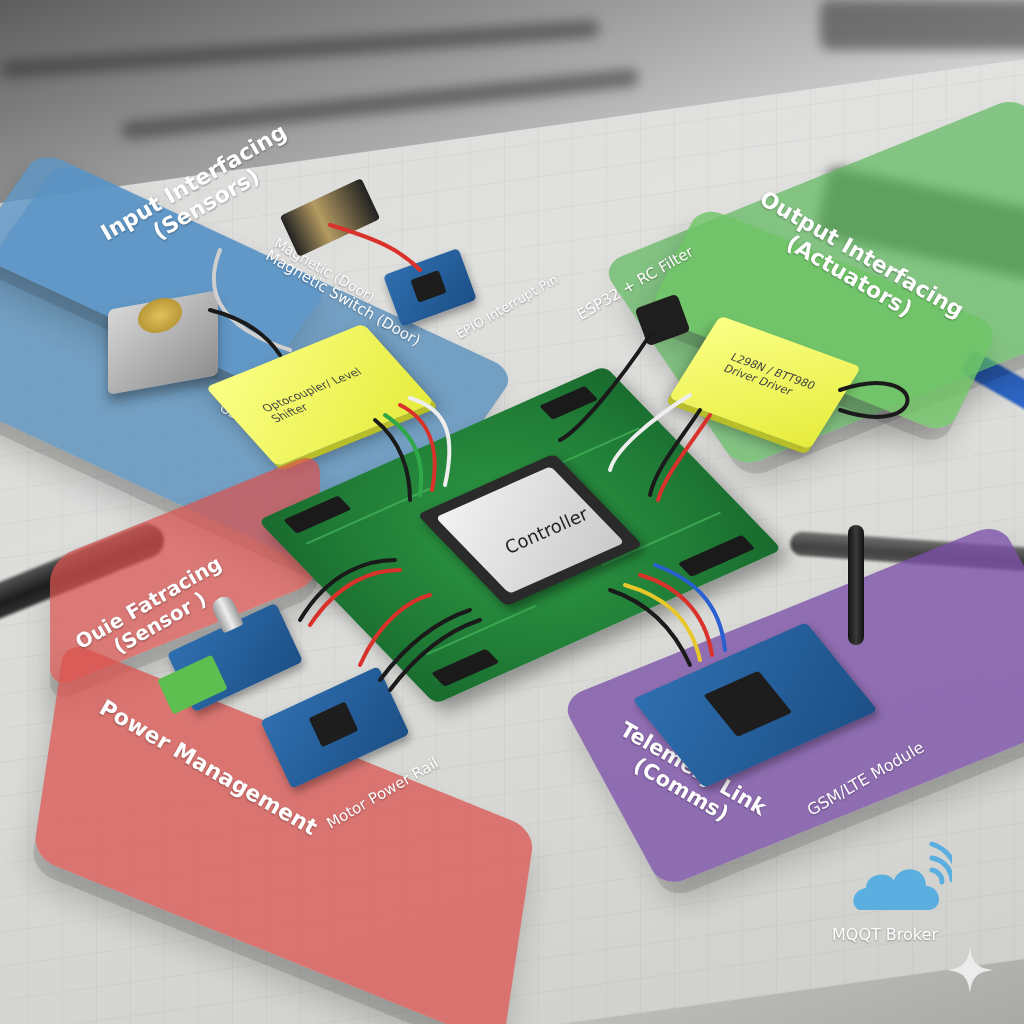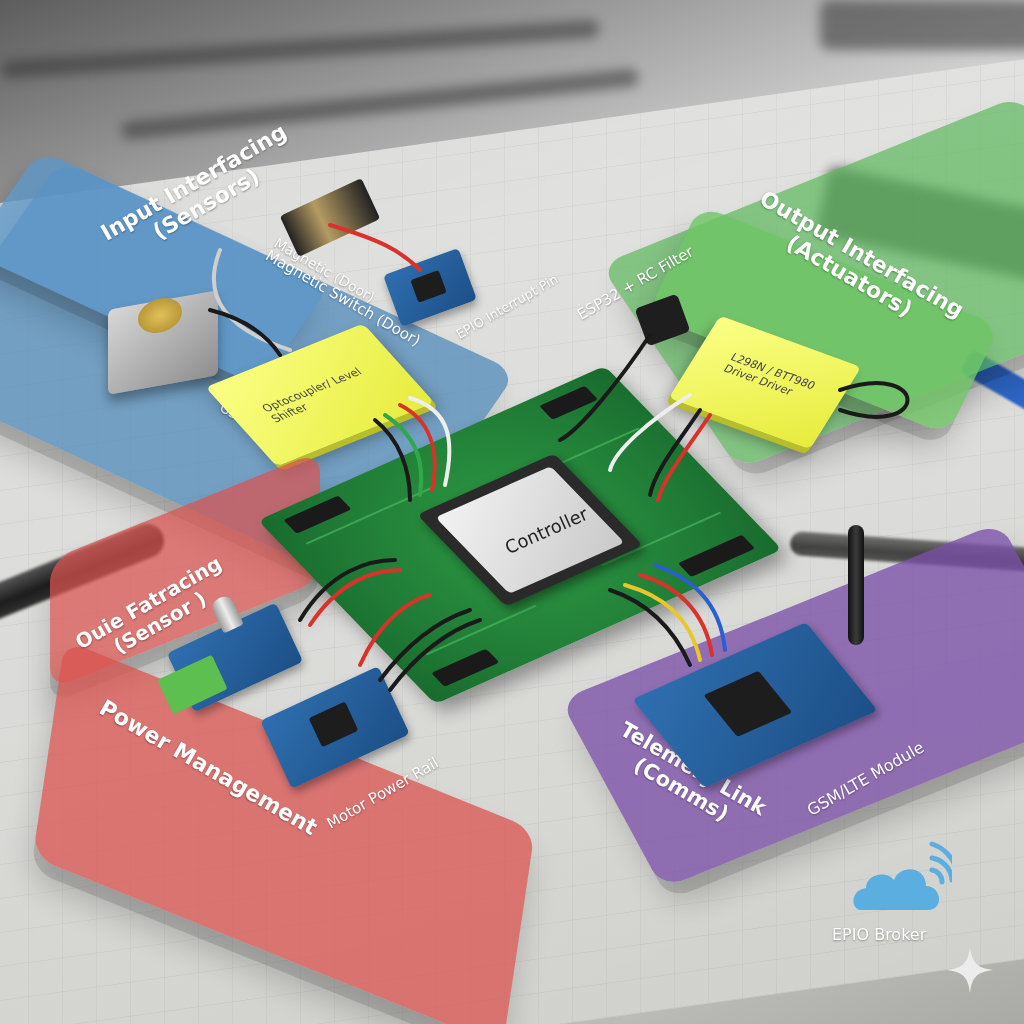--- a/index.html
+++ b/index.html
@@ -163,16 +163,16 @@
 </svg>
 
 <div style="position:absolute;left:852px;top:830px;width:100px;height:90px;">
   <svg width="100" height="90" viewBox="0 0 100 90">
     <path d="M10,80 C-2,80 -2,60 14,58 C14,44 34,40 42,50 C48,34 74,36 74,56 C90,56 92,80 76,80 Z" fill="#5aaee0"></path>
     <path d="M80,40 A12,12 0 0 1 90,52" stroke="#5aaee0" stroke-width="5" fill="none" stroke-linecap="round"></path>
     <path d="M80,28 A24,24 0 0 1 100,50" stroke="#5aaee0" stroke-width="5" fill="none" stroke-linecap="round"></path>
     <path d="M80,14 A38,38 0 0 1 106,52" stroke="#5aaee0" stroke-width="5" fill="none" stroke-linecap="round"></path>
   </svg>
 </div>
-<div class="lbl" style="left:832px;top:926px;font-size:16px;font-weight:normal;">EPIO Broker</div>
+<div class="lbl" style="left:832px;top:926px;font-size:16px;font-weight:normal;">MQQT Broker</div>
 <svg style="position:absolute;left:945px;top:945px;" width="50" height="50" viewBox="0 0 50 50">
   <path d="M25,2 C27,18 32,23 48,25 C32,27 27,32 25,48 C23,32 18,27 2,25 C18,23 23,18 25,2 Z" fill="#ececec"></path>
 </svg>
 
 </body></html>

